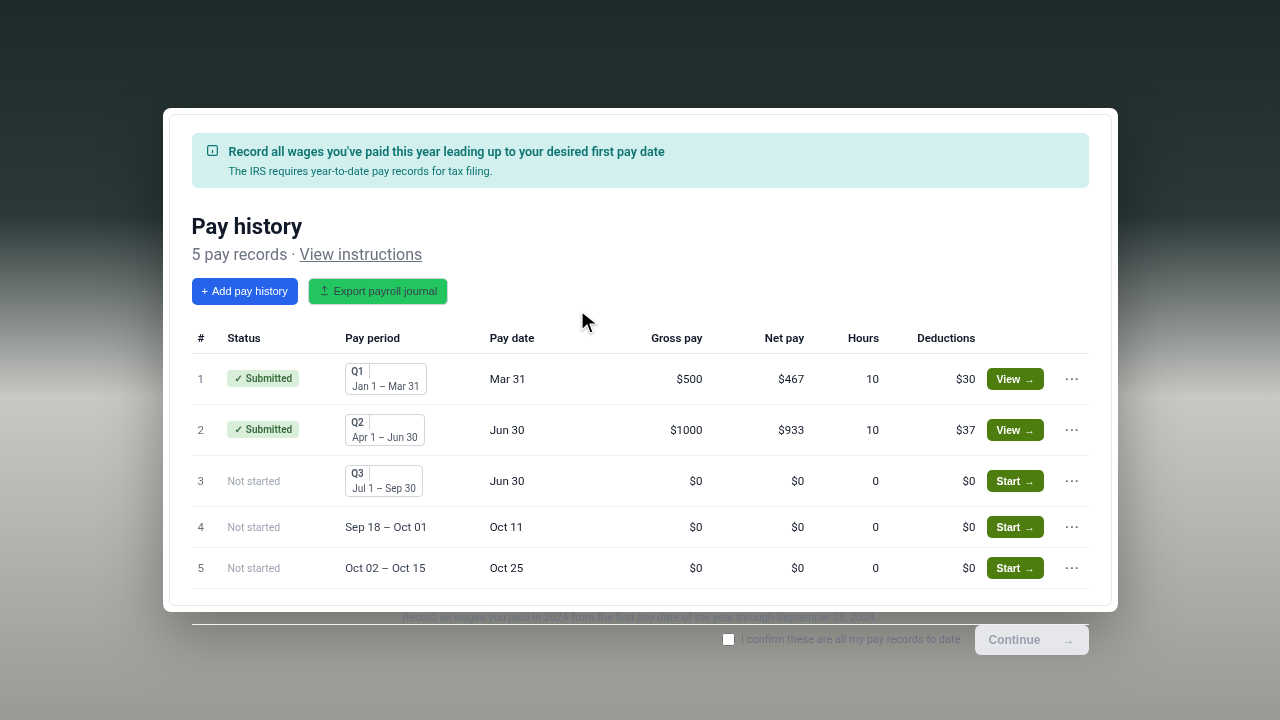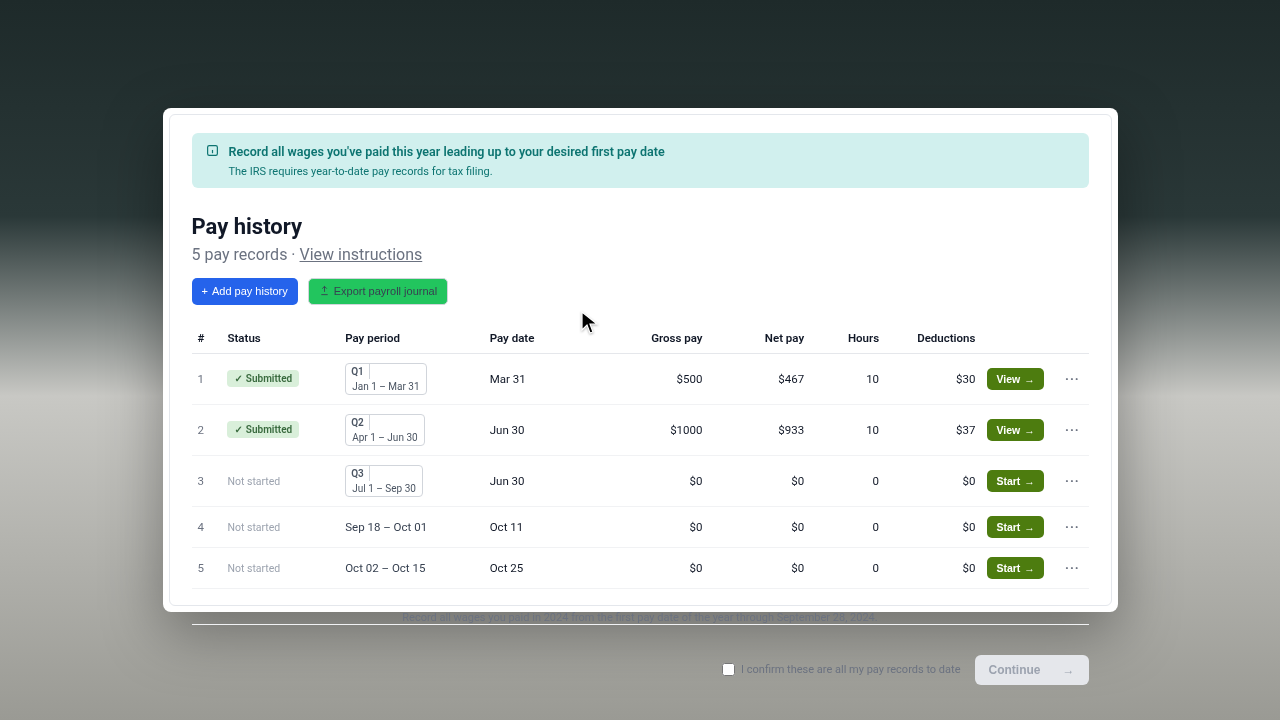--- a/index.html
+++ b/index.html
@@ -58,21 +58,21 @@
     border: 1px solid #d1d5db; border-radius: 4px; overflow: hidden; color:#4b5563;flex-direction:column;
   }
   .period-chip .q { padding: 2px 5px; border-right: 1px solid #d1d5db; font-weight:600; }
   .period-chip .r { padding: 2px 6px; }
   .period-plain { font-size: 11.5px; color:#374151; }
   .row-btn { background:#4d7c0f; color:#fff; font-size:10.5px; font-weight:600; padding:5px 9px; border:none; border-radius:5px; cursor:pointer; display:inline-flex; align-items:center; gap:4px; }
   .more { color:#6b7280; font-weight:700; letter-spacing:1px; cursor:pointer; font-size:13px; text-align:center; }
   .footnote { text-align:center; color:#6b7280; font-size:11px; margin-top:22px; }
   .modal-footer {
     margin-top:auto; display:flex; justify-content:flex-end; align-items:center; gap:14px;
-    padding-top:30px; border-top:1px solid #f1f2f4;
+    padding-top:0; border-top:1px solid #f1f2f4;
   }
   .confirm { display:flex; align-items:center; gap:6px; font-size:11px; color:#6b7280; }
   .confirm input { width:13px; height:13px; }
   .continue-btn {
     background:#e5e7eb; color:#9ca3af; font-size:12px; font-weight:600;
     padding:8px 14px; border:none; border-radius:6px; cursor:not-allowed;
     display:inline-flex; align-items:center; gap:22px;
   }
   .cursor-arrow {
     position:absolute; left:410px; top:195px; pointer-events:none;

